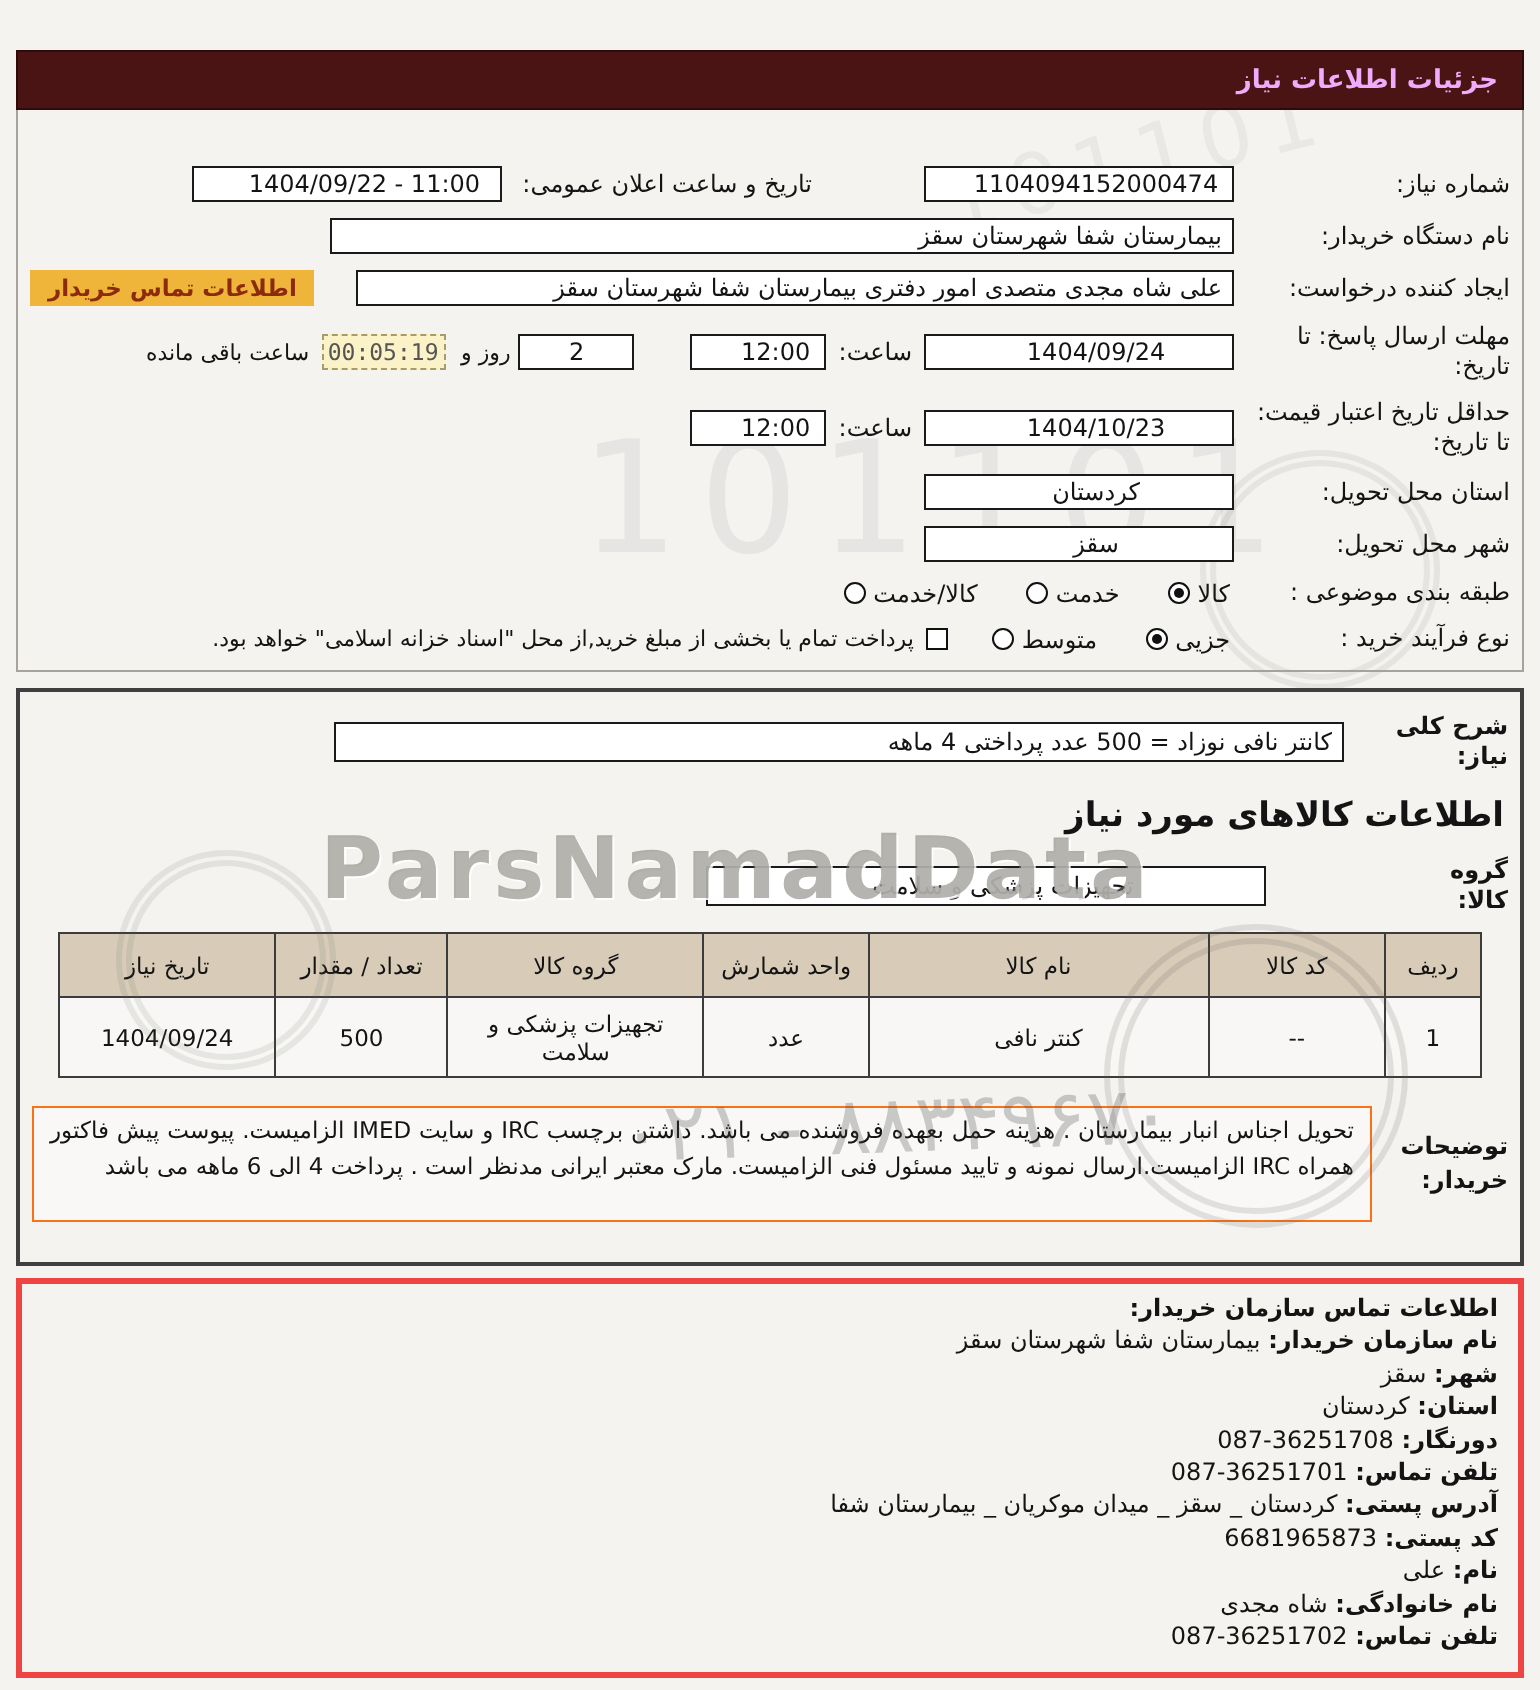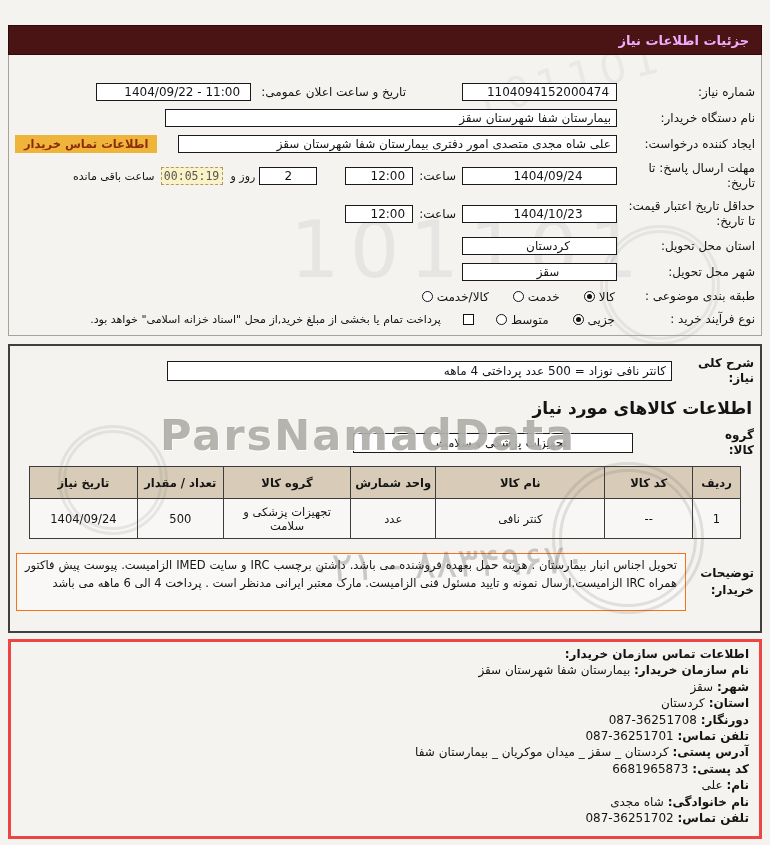--- a/index.html
+++ b/index.html
@@ -70,21 +70,21 @@
   }
   .blbl { font-weight:bold; }
   .desc-box { width:505px; height:20px; }
   .section-h { font-weight:bold; margin:12px 2px 10px; font-size:17px; }
   .group-box { width:280px; height:20px; margin-right:63px !important; }
   table.items {
     width:712px; margin:4px auto 0; border-collapse:collapse;
     font-size:11.5px; text-align:center;
   }
   table.items th, table.items td { border:1px solid #3c3c3c; padding:2px 4px; }
-  table.items th { background:#d8ccb9; height:32px; font-weight:bold; white-space:nowrap; }
+  table.items th { background:#d8ccb9; height:32px; font-weight:normal; white-space:nowrap; }
   table.items td { height:40px; background:rgba(255,255,255,0.35); }
   .notes-row { margin-top:14px; }
   .notes-lbl { width:62px; font-weight:bold; line-height:1.45; }
   .notes-box {
     flex:1; height:58px; border:1px solid #f97316; background:rgba(255,255,255,0.45);
     padding:3px 8px; font-size:11.5px; line-height:1.55;
     text-align:justify; overflow:hidden;
   }
 
   
@@ -224,21 +224,21 @@
       <span class="lbl">نوع فرآیند خرید :</span>
       <span class="opt" style="margin-right:8px">
         <span>جزیی</span>
         <span class="radio checked"></span>
       </span>
       <span class="opt" style="margin-right:24px">
         <span>متوسط</span>
         <span class="chk" style="border-radius:50%"></span>
       </span>
       <span class="chk" style="margin-right:22px"></span>
-      <span class="small-note" style="margin-right:22px">پرداخت تمام یا بخشی از مبلغ خرید,از محل "اسناد خزانه اسلامی" خواهد بود.</span>
+      <span class="small-note" style="margin-right:6px">پرداخت تمام یا بخشی از مبلغ خرید,از محل "اسناد خزانه اسلامی" خواهد بود.</span>
     </div>
   </div>
 
   <div class="needs-box">
 
     <div class="frow">
       <span class="lbl blbl" style="width:76px">شرح کلی نیاز:</span>
       <span class="box desc-box">
           <span>کانتر نافی نوزاد = 500 عدد پرداختی 4 ماهه</span>
         </span>

